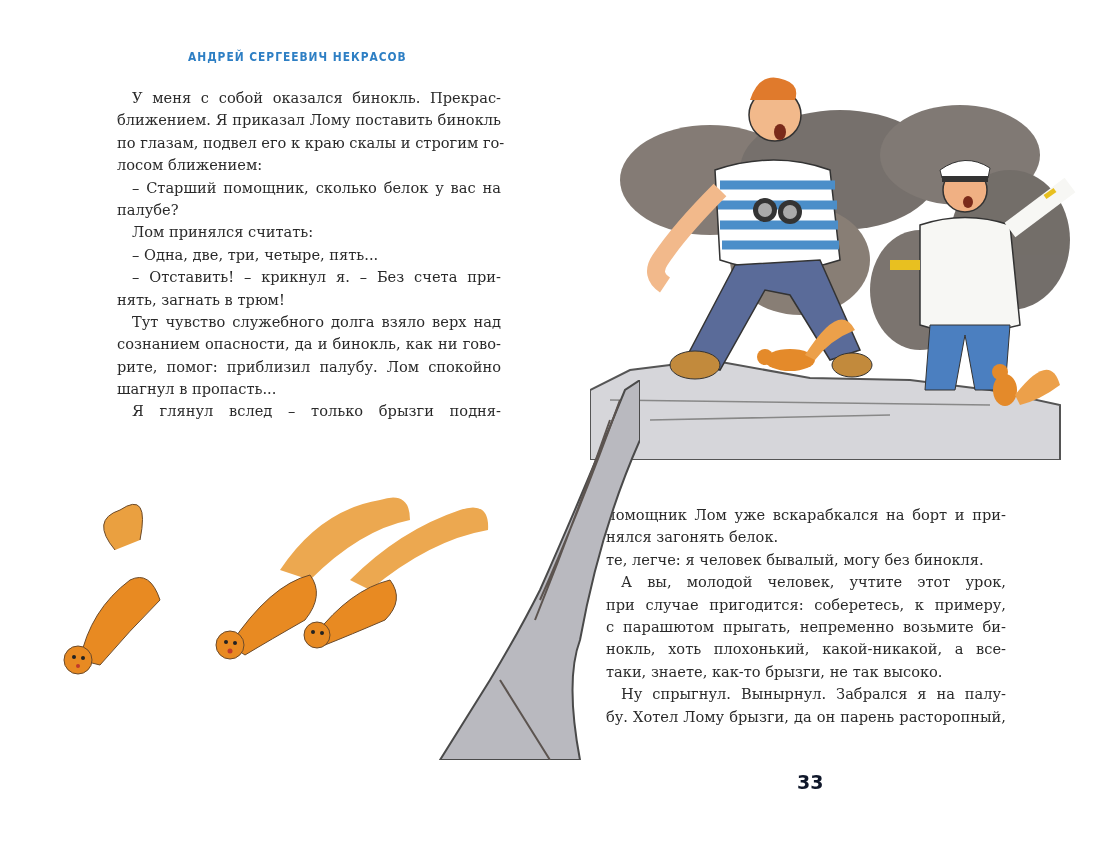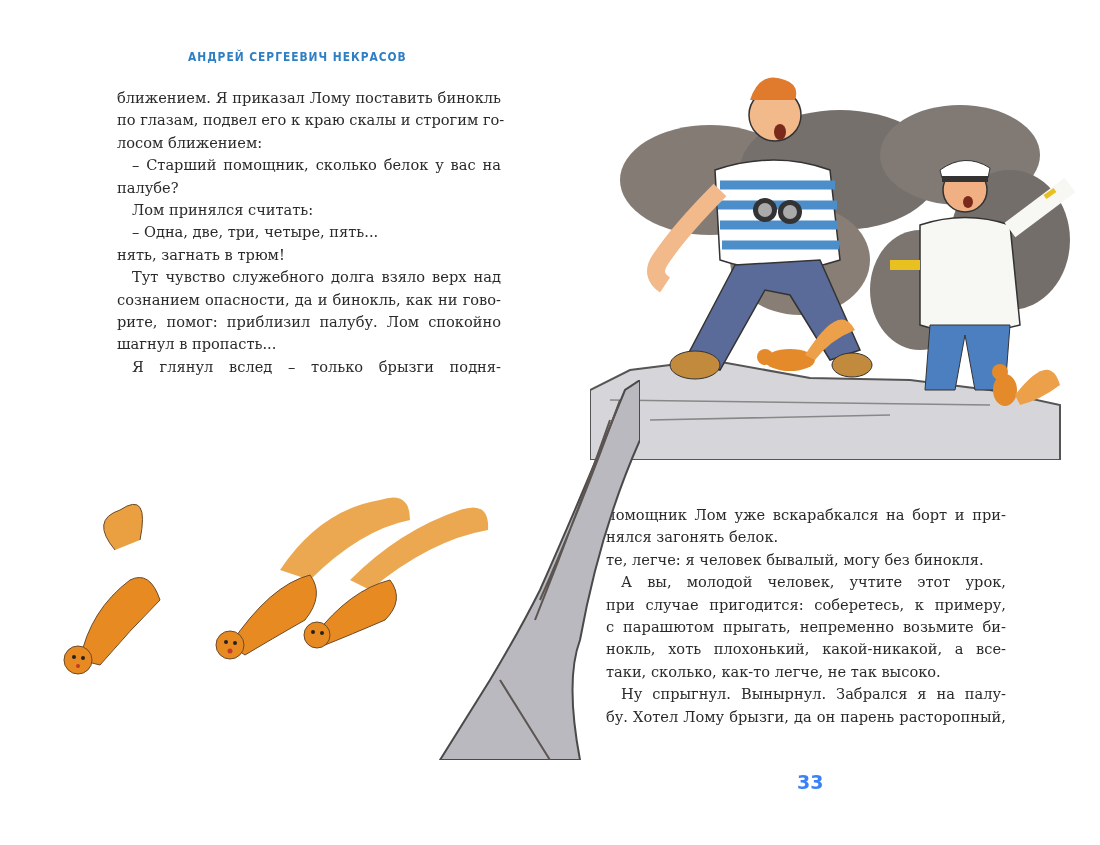--- a/index.html
+++ b/index.html
@@ -9,59 +9,61 @@
   }
   .running-head {
     position: absolute; left: 188px; top: 49px; width: 220px;
     font-family: "DejaVu Sans", "Liberation Sans", sans-serif;
     font-weight: bold; font-size: 13px; letter-spacing: 1.2px; color: #2e7fc4;
     white-space: nowrap; transform: scaleX(0.82); transform-origin: left top;
   }
   .page-number {
     position: absolute; left: 797px; top: 771px;
     font-family: "DejaVu Sans", "Liberation Sans", sans-serif;
-    font-weight: bold; font-size: 19px; color: #3b82f6;
+    font-weight: bold; font-size: 19px; color: #0f172a;
   }
   .text-col { position: absolute; font-size: 14.6px; line-height: 22.4px; }
   .text-col .line { display: block; white-space: nowrap; text-align: justify; text-align-last: justify; height: 22.4px; }
   .text-col .line.last { text-align-last: left; }
   .text-col .line.indent { padding-left: 15px; }
   #left-col { left: 117px; top: 87px; width: 384px; }
   #right-col { left: 606px; top: 504px; width: 400px; }
   .illustration { position: absolute; }
 </style>
 </head>
 <body>
 
 <div class="running-head">АНДРЕЙ СЕРГЕЕВИЧ НЕКРАСОВ</div>
 
 <div id="left-col" class="text-col">
+    <span class="line indent">У меня с собой оказался бинокль. Прекрас-</span>
     <span class="line">ближением. Я приказал Лому поставить бинокль</span>
     <span class="line">по глазам, подвел его к краю скалы и строгим го-</span>
     <span class="line last">лосом ближением:</span>
     <span class="line indent">– Старший помощник, сколько белок у вас на</span>
     <span class="line last">палубе?</span>
     <span class="line indent last">Лом принялся считать:</span>
     <span class="line indent last">– Одна, две, три, четыре, пять...</span>
+    <span class="line indent">– Отставить! – крикнул я. – Без счета при-</span>
     <span class="line last">нять, загнать в трюм!</span>
     <span class="line indent">Тут чувство служебного долга взяло верх над</span>
     <span class="line">сознанием опасности, да и бинокль, как ни гово-</span>
     <span class="line">рите, помог: приблизил палубу. Лом спокойно</span>
     <span class="line last">шагнул в пропасть...</span>
     <span class="line indent">Я глянул вслед – только брызги подня-</span>
   </div>
 <div id="right-col" class="text-col">
     <span class="line">помощник Лом уже вскарабкался на борт и при-</span>
     <span class="line last">нялся загонять белок.</span>
     <span class="line last">те, легче: я человек бывалый, могу без бинокля.</span>
     <span class="line indent">А вы, молодой человек, учтите этот урок,</span>
     <span class="line">при случае пригодится: соберетесь, к примеру,</span>
     <span class="line">с парашютом прыгать, непременно возьмите би-</span>
     <span class="line">нокль, хоть плохонький, какой-никакой, а все-</span>
-    <span class="line last">таки, сколько, как-то легче, не так высоко.</span>
+    <span class="line last">таки, знаете, как-то брызги, не так высоко.</span>
     <span class="line indent">Ну спрыгнул. Вынырнул. Забрался я на палу-</span>
     <span class="line">бу. Хотел Лому брызги, да он парень расторопный,</span>
   </div>
 
 <svg class="illustration" style="left:590px; top:60px;" width="490" height="400" viewBox="0 0 490 400">
 
   <g opacity="0.85">
     <ellipse cx="120" cy="120" rx="90" ry="55" fill="#6f655d"></ellipse>
     <ellipse cx="250" cy="110" rx="100" ry="60" fill="#5f5853"></ellipse>
     <ellipse cx="370" cy="95" rx="80" ry="50" fill="#6a625c"></ellipse>

